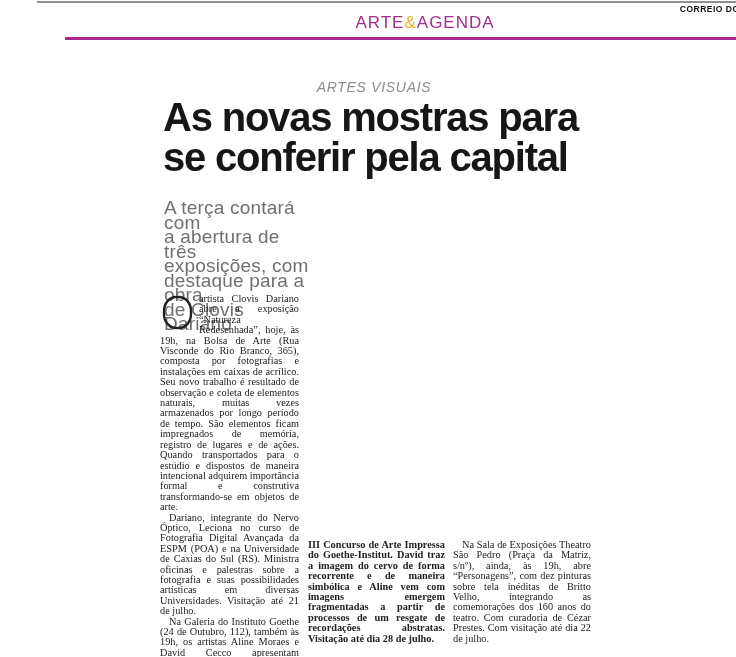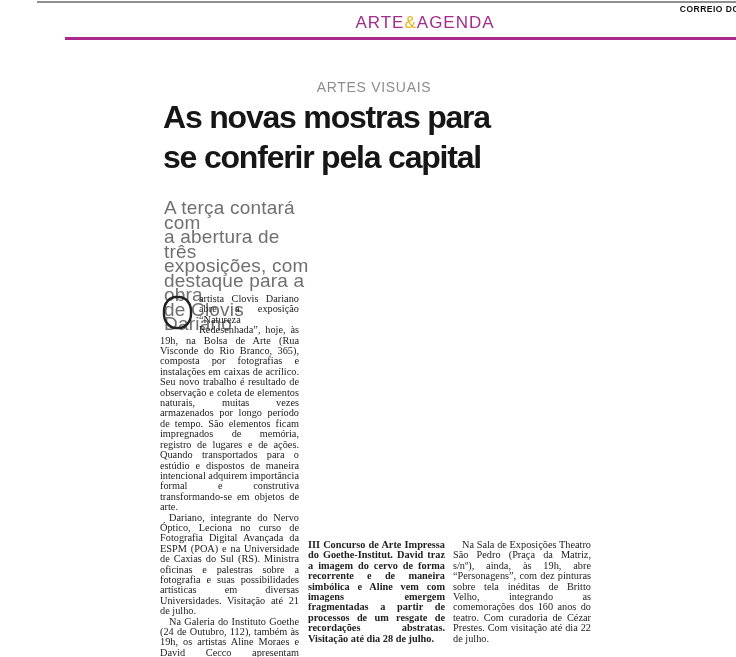--- a/index.html
+++ b/index.html
@@ -34,24 +34,25 @@
   .section-rule {
     position: absolute; top: 37px; left: 28px;
     width: 692px; height: 3px;
     background: #a92a8c;
   }
   .kicker {
     position: absolute; top: 79px; left: 127px; width: 420px;
     text-align: center;
     font-size: 14px; letter-spacing: 0.7px;
     color: #8d8d8d;
+    font-style: italic;
   }
   .headline {
     position: absolute; top: 97px; left: 126px; width: 440px;
-    font-size: 32px; font-weight: bold; line-height: 40px;
+    font-size: 40px; font-weight: bold; line-height: 40px;
     letter-spacing: -1.2px; color: #161616;
   }
   .lede {
     position: absolute; top: 201px; left: 127px; width: 150px;
     font-size: 19px; line-height: 14.5px; letter-spacing: 0.2px;
     color: #707070;
   }
   .body-col {
     position: absolute;
     font-family: "Liberation Serif", serif;

